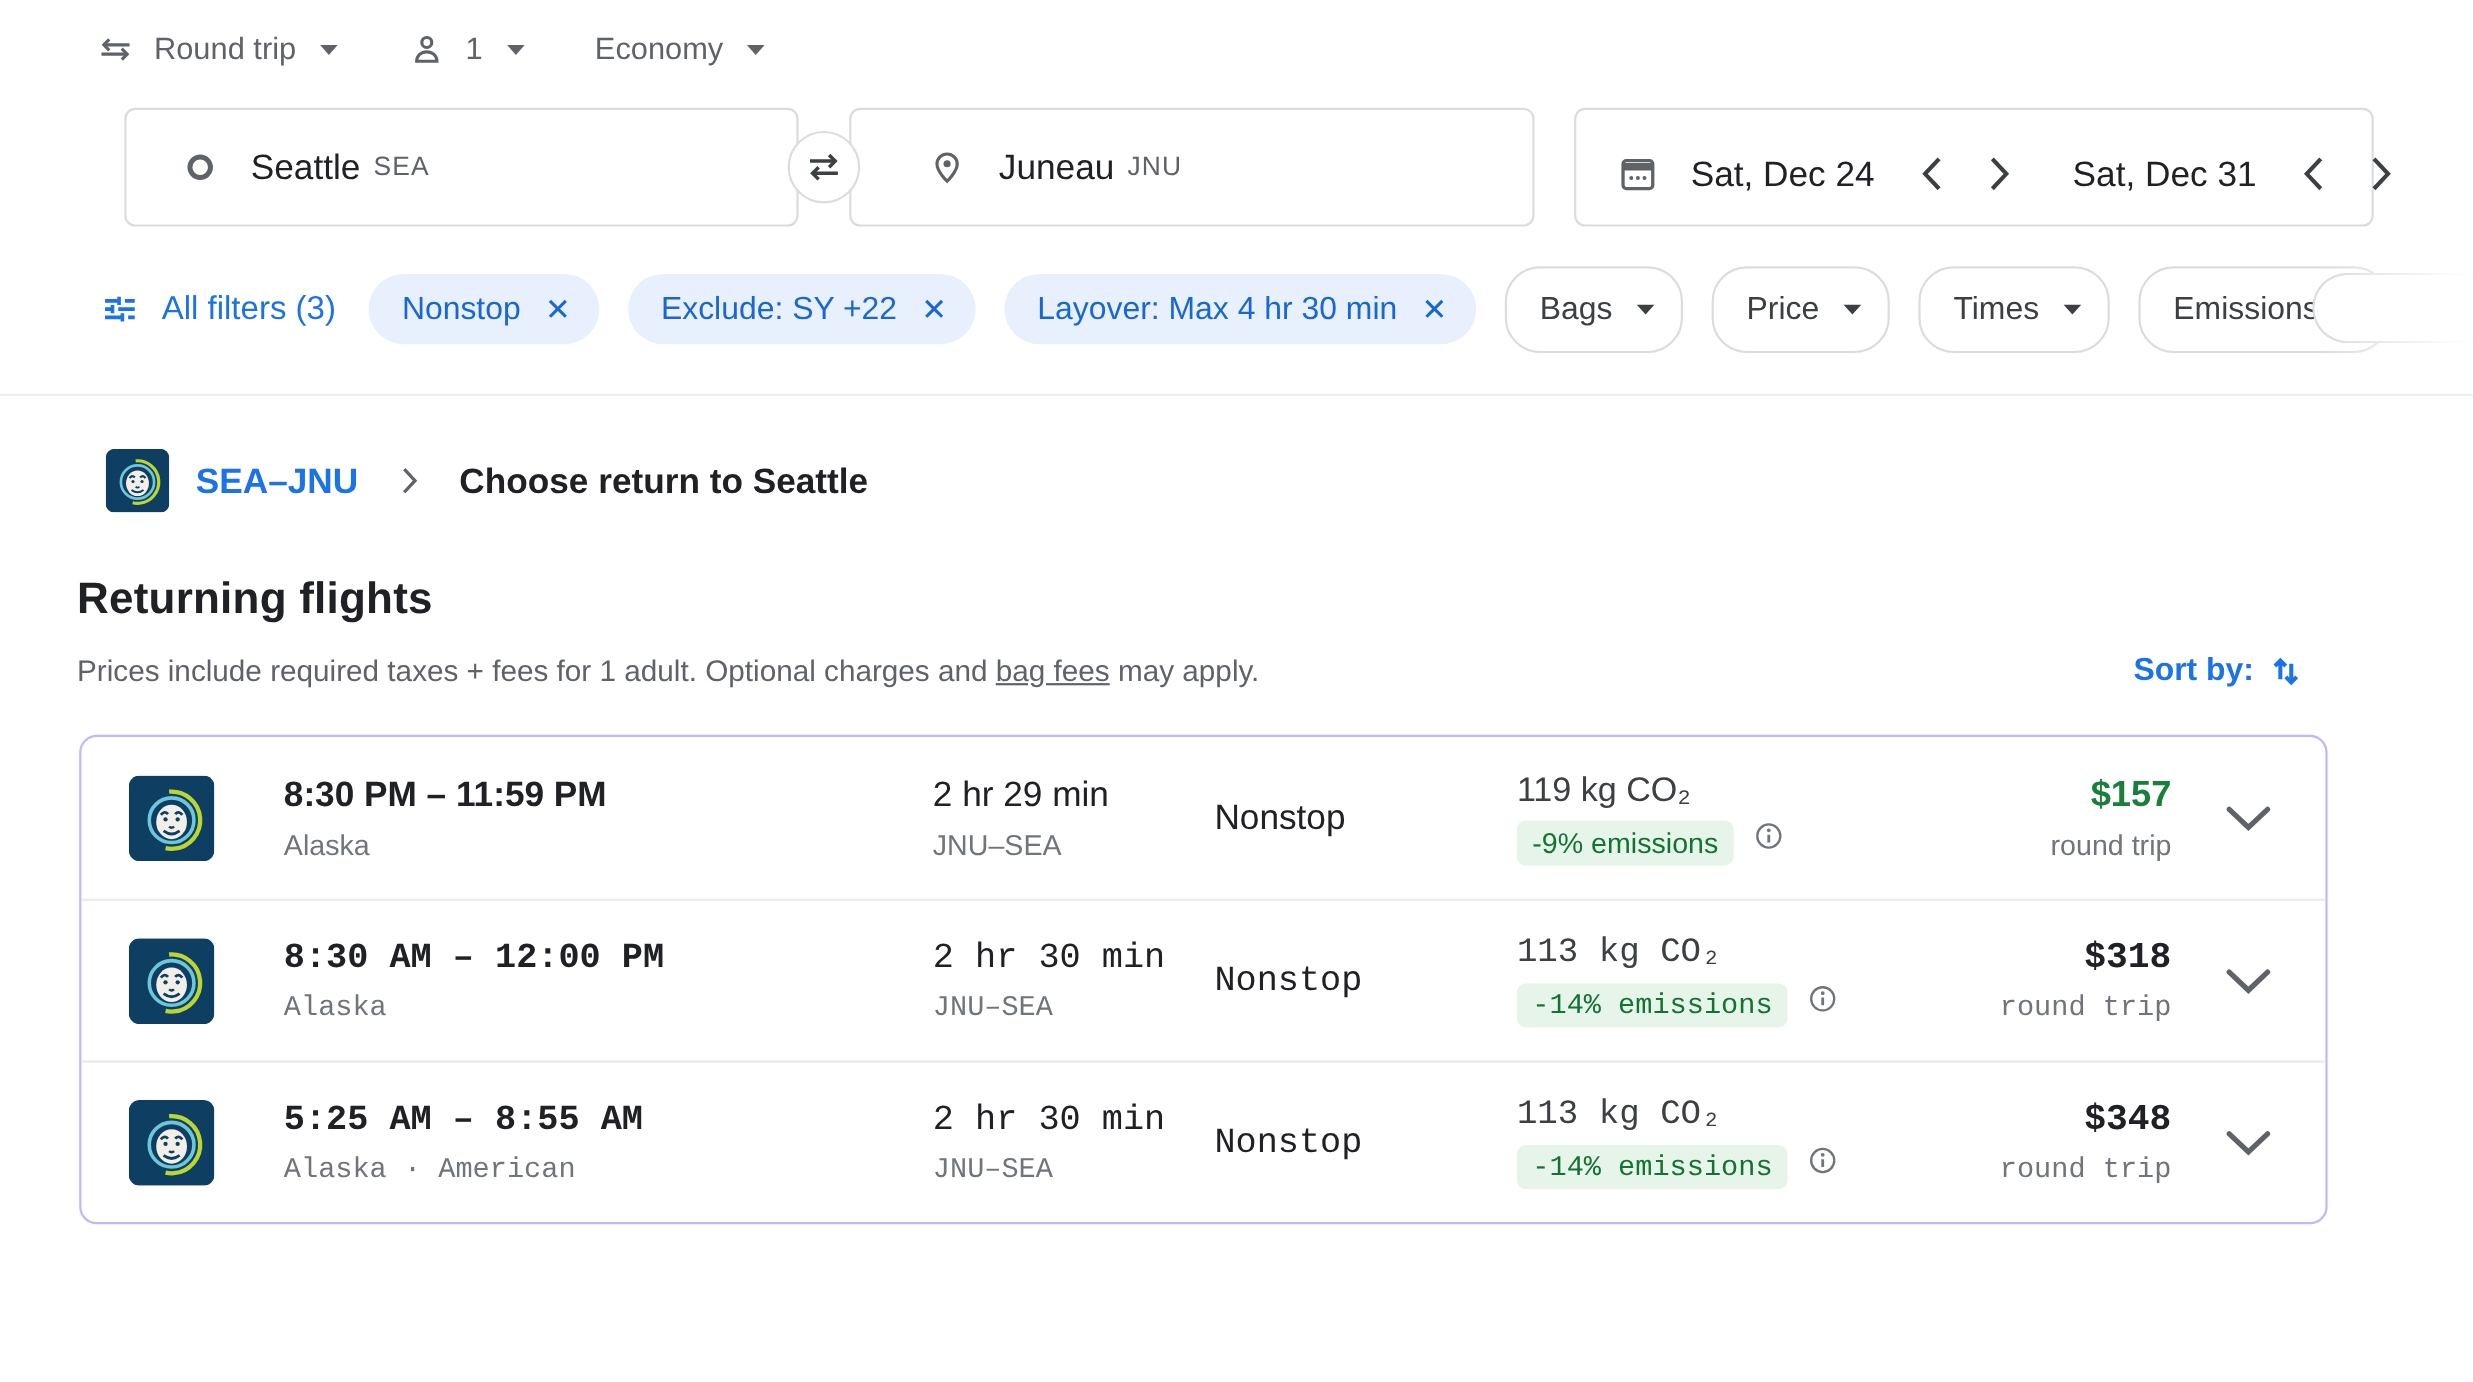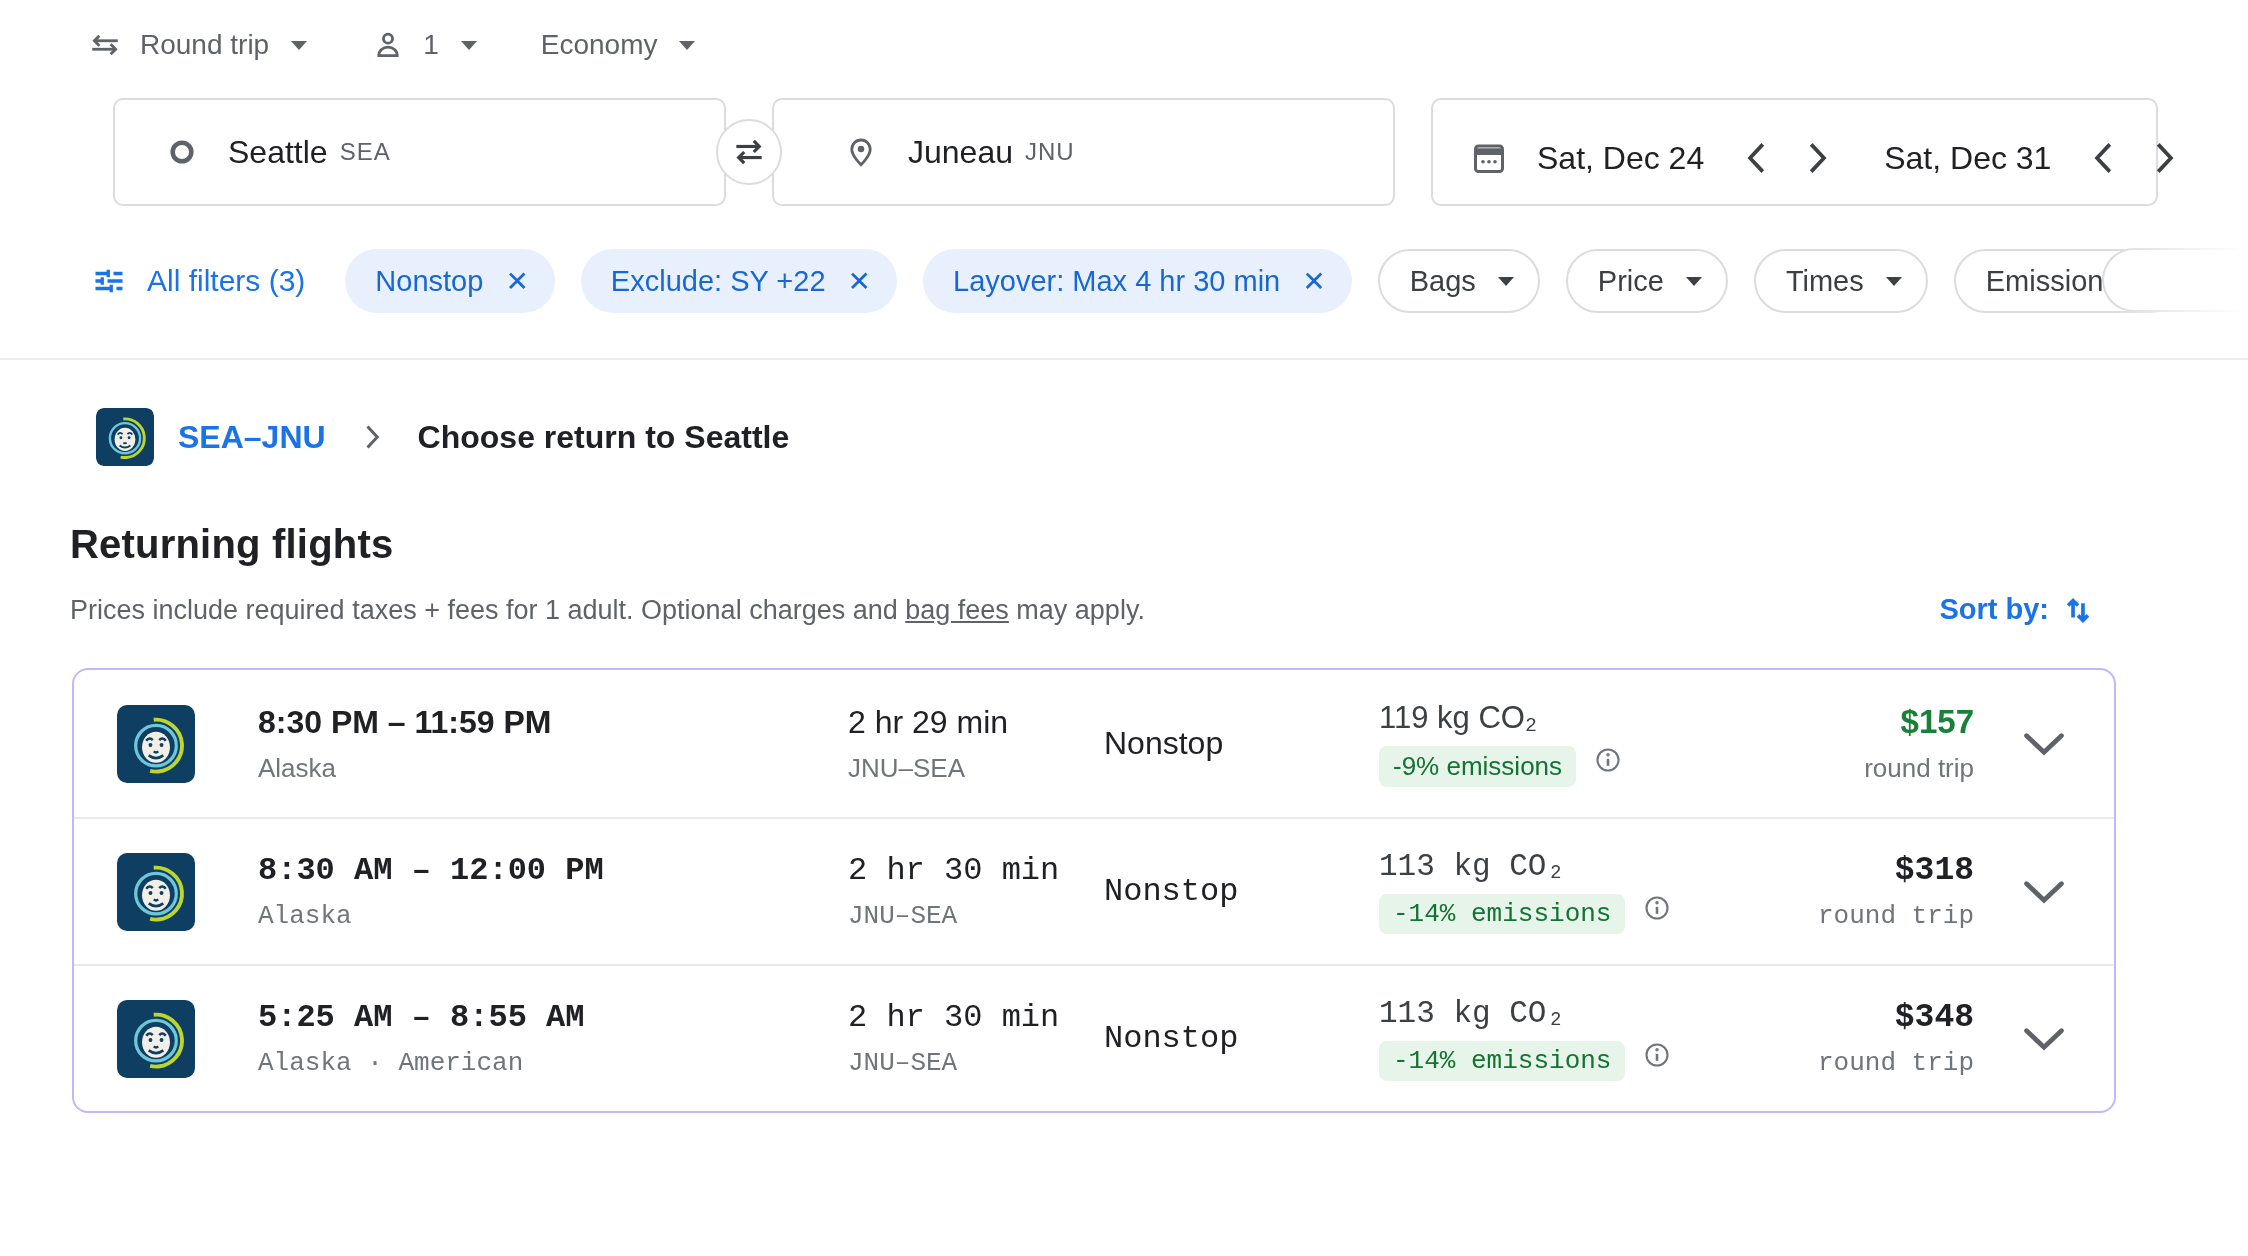--- a/index.html
+++ b/index.html
@@ -26,25 +26,25 @@
   .iata { font-size:24px; color:#5f6368; margin-left:12px; letter-spacing:1px; }
   .date-box { width:727px; margin-left:36px; padding:12px 18px 0 38px; justify-content:flex-start; }
   .date-text { font-size:32px; color:#202124; margin-left:30px; white-space:nowrap; }
   .date-nav { display:flex; align-items:center; gap:10px; margin-left:26px; }
   .nav-btn { width:52px; height:52px; border-radius:50%; display:flex; align-items:center;
              justify-content:center; cursor:pointer; }
   .date-div { width:2px; height:64px; background:#e8eaed; margin:0 16px; }
 
   
   .chips-row { margin:42px 0 0 91px; display:flex; align-items:center; gap:26px; position:relative; height:66px; }
-  .all-filters { display:flex; align-items:center; gap:20px; color:#1a73e8; font-size:30px; cursor:pointer; margin-right:14px; }
+  .all-filters { display:flex; align-items:center; gap:20px; color:#1a73e8; font-size:30px; cursor:pointer; margin-right:4px; }
   .chip { height:64px; background:#e8f0fe; border-radius:32px; display:flex; align-items:center;
           padding:0 26px 0 30px; color:#1967d2; font-size:29px; cursor:pointer; white-space:nowrap; }
   .chip .x { margin-left:22px; font-size:28px; }
-  .dd-btn { height:64px; background:#fff; border:2px solid #dadce0; border-radius:32px; display:flex;
+  .dd-btn { height:79px; background:#fff; border:2px solid #dadce0; border-radius:32px; display:flex;
             align-items:center; padding:0 24px 0 30px; color:#3c4043; font-size:29px; cursor:pointer; gap:18px; }
   .dd-btn .caret { border-top-color:#3c4043; }
   .partial-chip { position:absolute; left:2011px; top:0; height:64px; width:180px;
                   border:2px solid #dadce0; border-right:none; border-radius:32px 0 0 32px; background:#fff; }
   .fade { position:absolute; left:2020px; top:-6px; height:80px; width:240px;
           background:linear-gradient(to right, rgba(255,255,255,0), #fff 55%); }
 
   .page-divider { margin-top:44px; border:none; border-top:2px solid #ebedef; }
 
   

